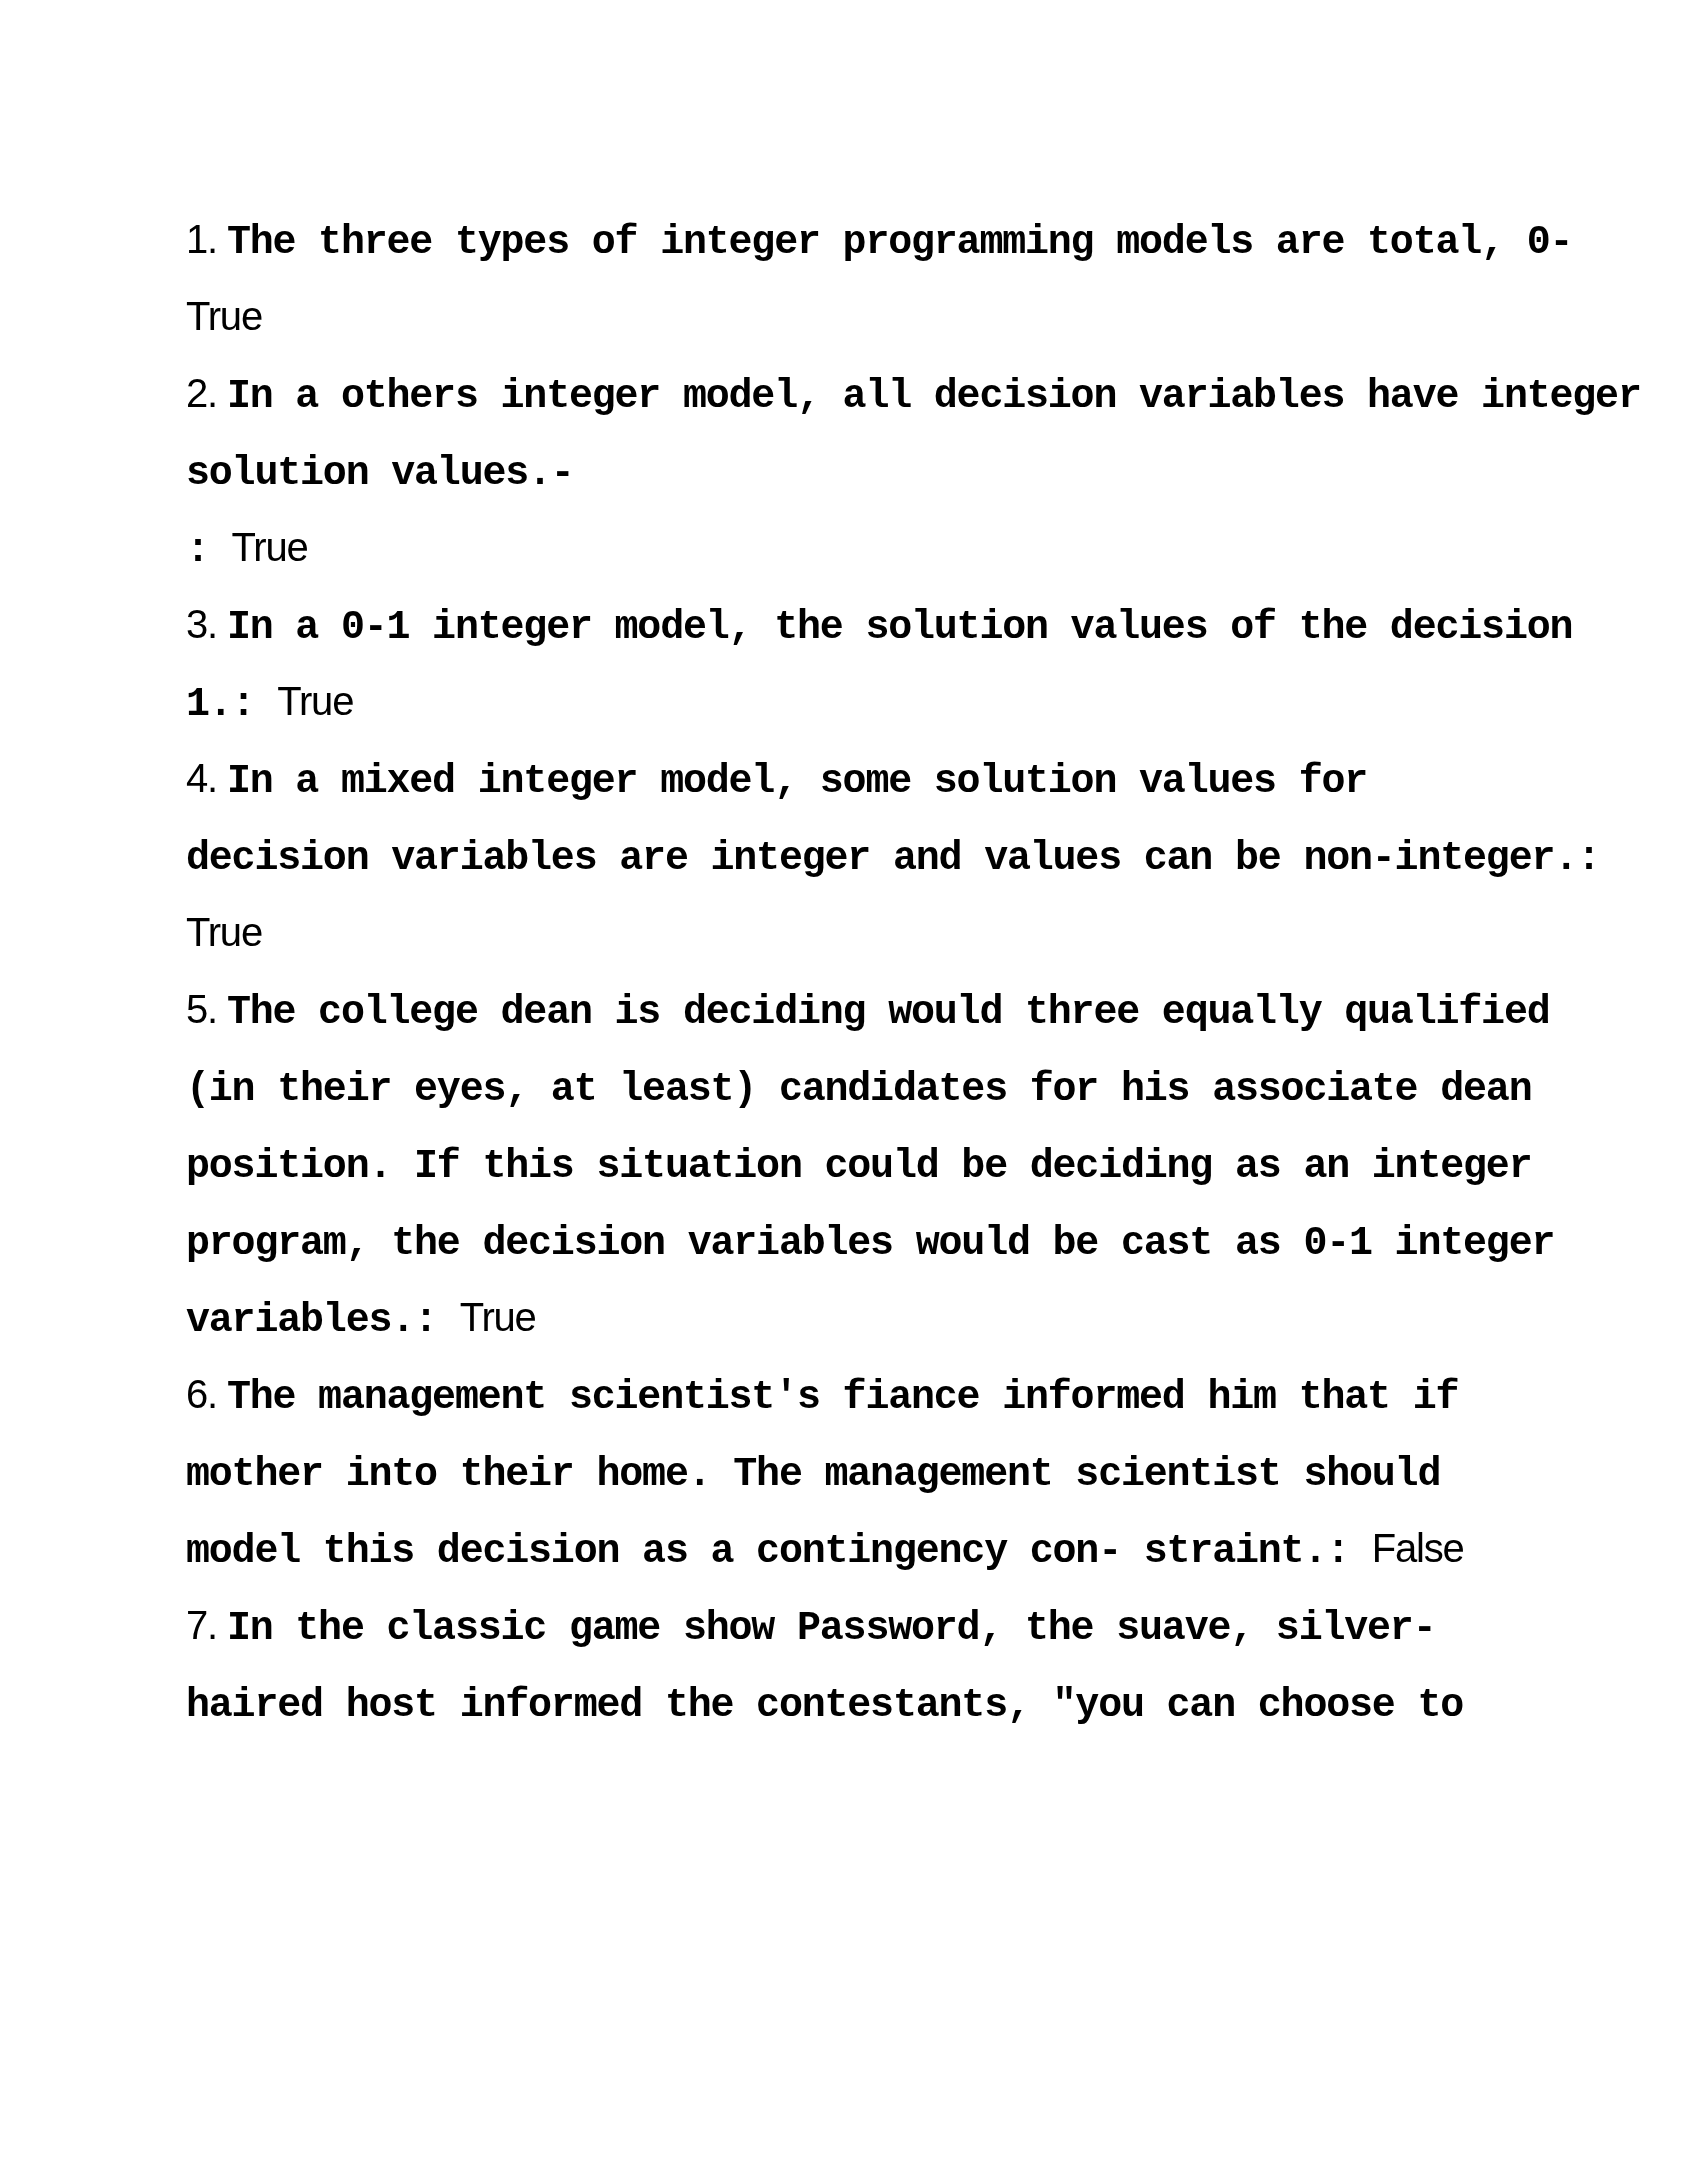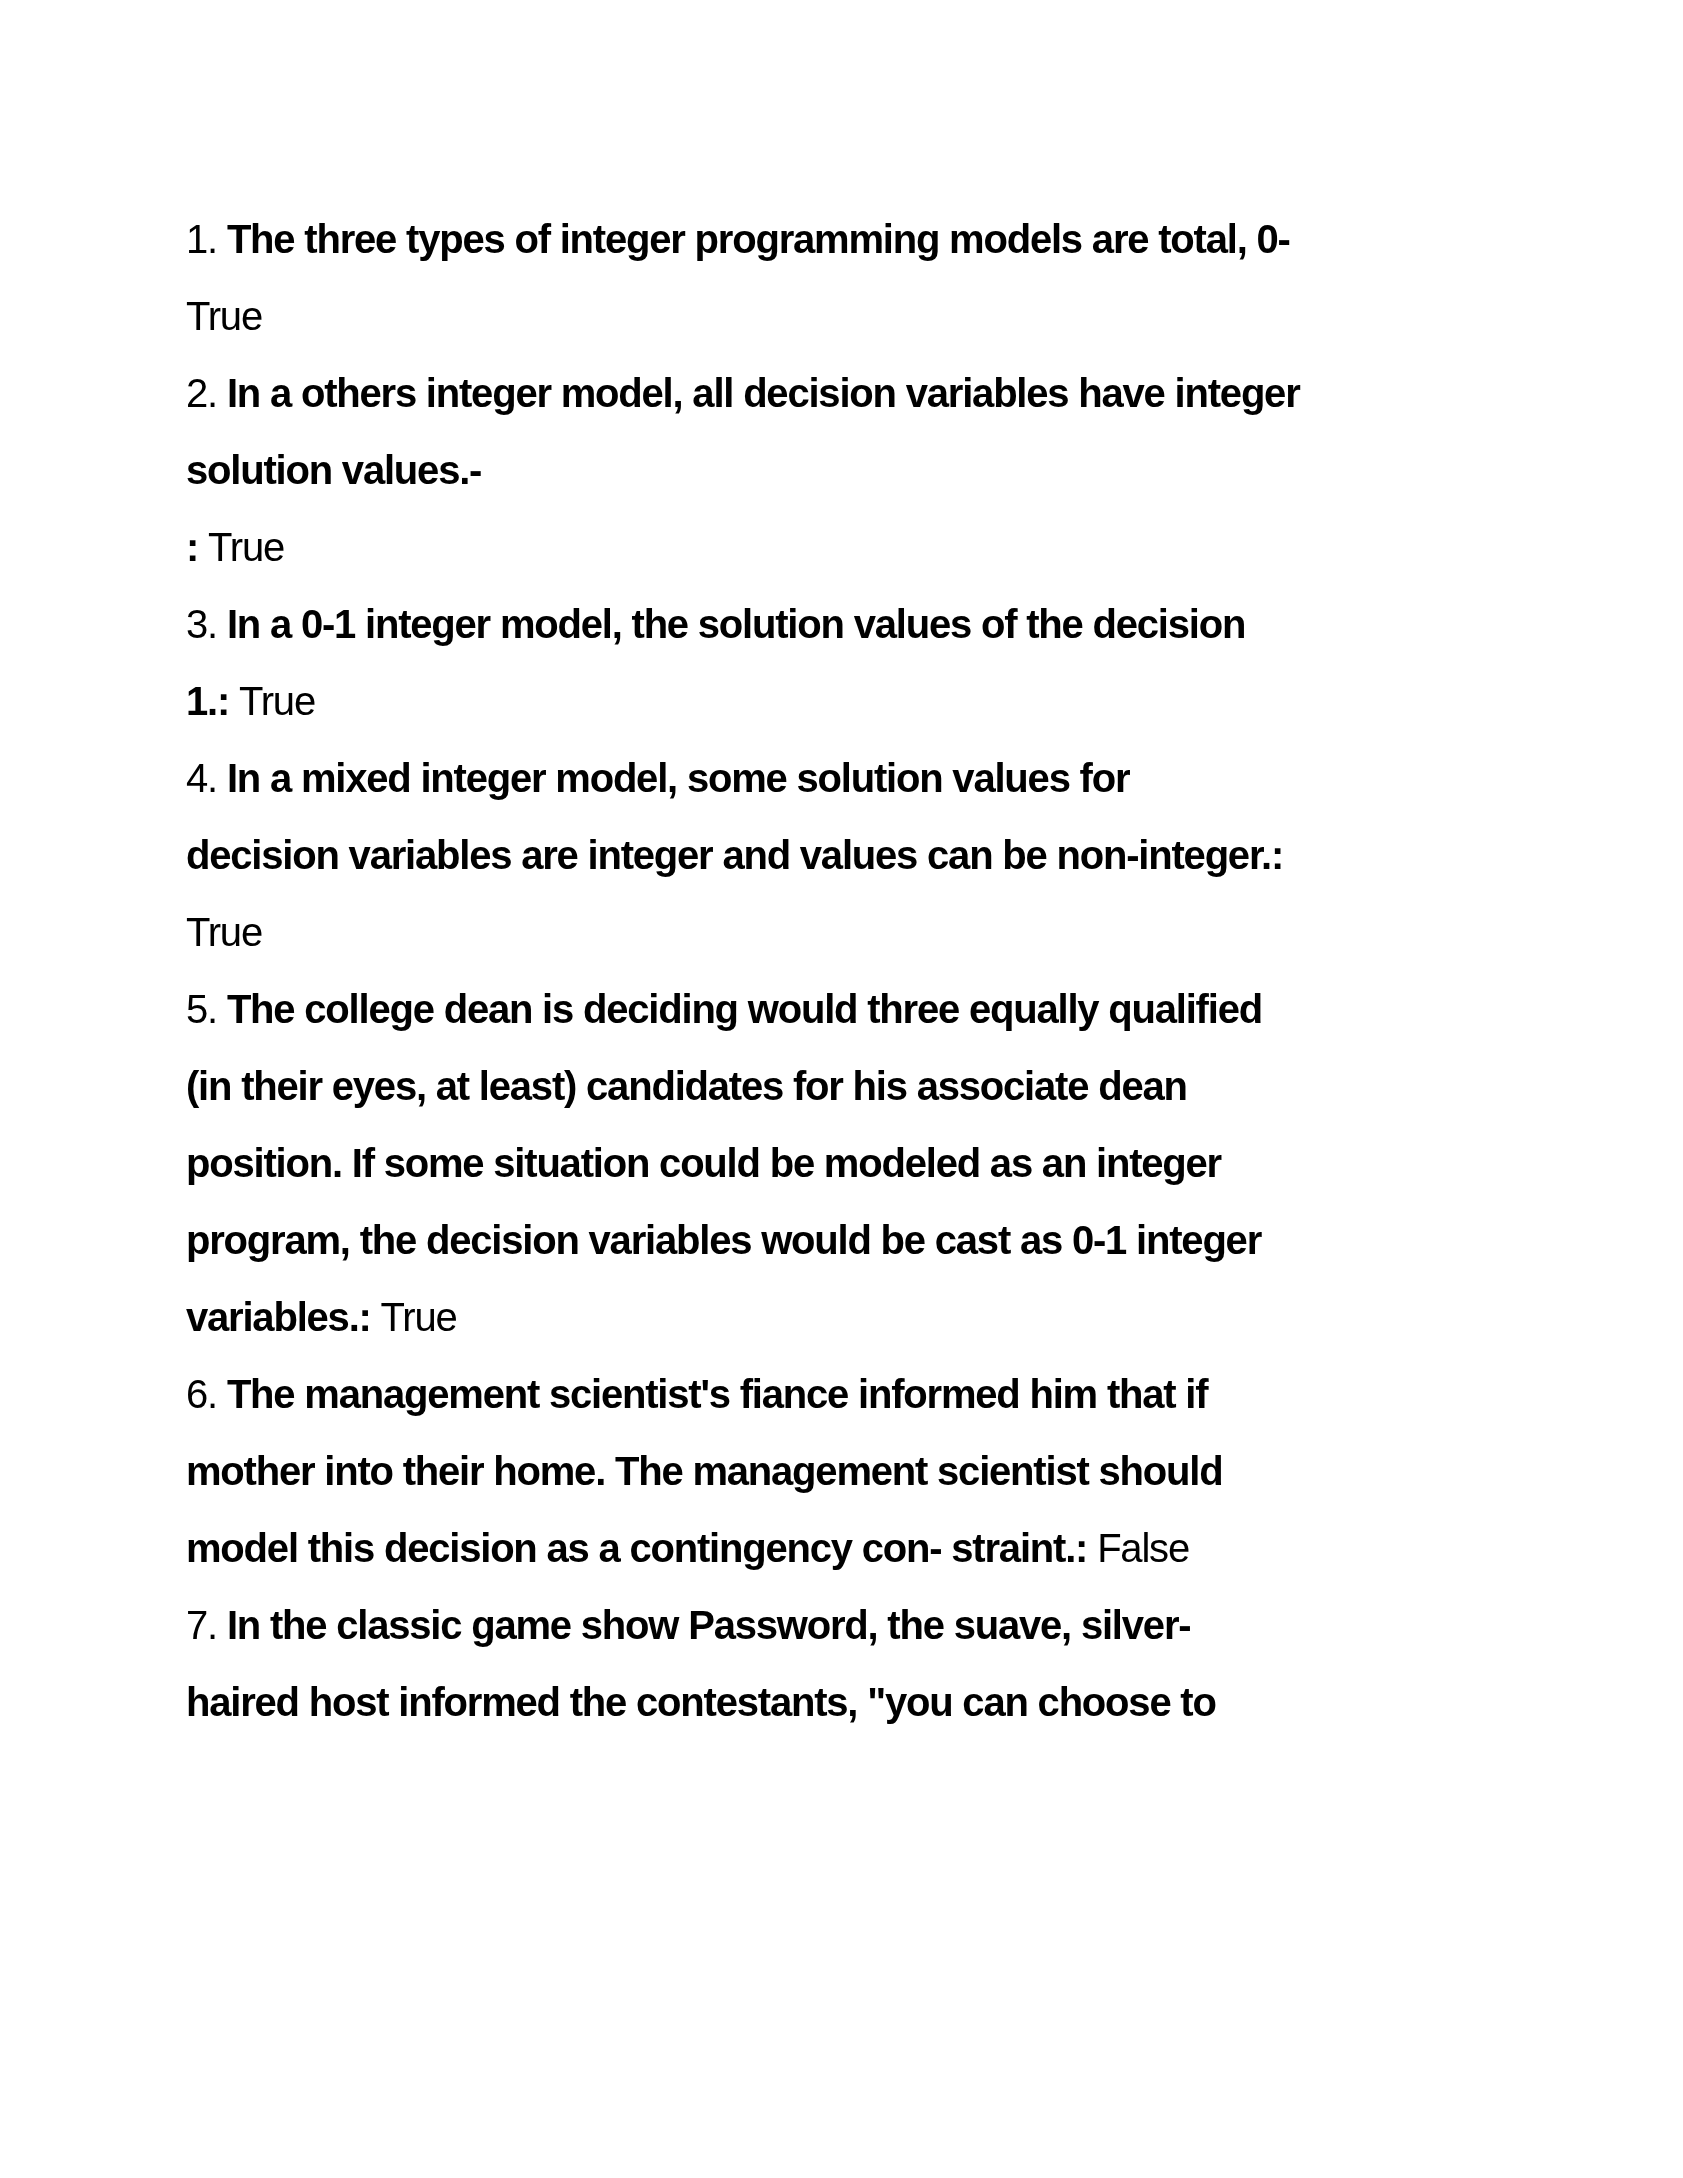--- a/index.html
+++ b/index.html
@@ -31,20 +31,21 @@
   .line {
     height: 77px;
     line-height: 77px;
     font-size: 40px;
     color: #000000;
     white-space: pre;
     letter-spacing: -1.2px;
   }
   .part-bold {
     font-weight: 700;
+    font-family: Liberation Mono, monospace;
   }
   .part-regular {
     font-weight: 400;
   }
 </style>
 </head>
 <body>
 
 <div class="page">
   <div class="doc" id="doc-root">
@@ -53,21 +54,21 @@
       <div class="line"><span class="part-regular">2. </span><span class="part-bold">In a others integer model, all decision variables have integer</span></div>
       <div class="line"><span class="part-bold">solution values.-</span></div>
       <div class="line"><span class="part-bold">: </span><span class="part-regular">True</span></div>
       <div class="line"><span class="part-regular">3. </span><span class="part-bold">In a 0-1 integer model, the solution values of the decision</span></div>
       <div class="line"><span class="part-bold">1.: </span><span class="part-regular">True</span></div>
       <div class="line"><span class="part-regular">4. </span><span class="part-bold">In a mixed integer model, some solution values for</span></div>
       <div class="line"><span class="part-bold">decision variables are integer and values can be non-integer.:</span></div>
       <div class="line"><span class="part-regular">True</span></div>
       <div class="line"><span class="part-regular">5. </span><span class="part-bold">The college dean is deciding would three equally qualified</span></div>
       <div class="line"><span class="part-bold">(in their eyes, at least) candidates for his associate dean</span></div>
-      <div class="line"><span class="part-bold">position. If some situation could be modeled as an integer</span></div>
+      <div class="line"><span class="part-bold">position. If this situation could be deciding as an integer</span></div>
       <div class="line"><span class="part-bold">program, the decision variables would be cast as 0-1 integer</span></div>
       <div class="line"><span class="part-bold">variables.: </span><span class="part-regular">True</span></div>
       <div class="line"><span class="part-regular">6. </span><span class="part-bold">The management scientist's fiance informed him that if</span></div>
       <div class="line"><span class="part-bold">mother into their home. The management scientist should</span></div>
       <div class="line"><span class="part-bold">model this decision as a contingency con- straint.: </span><span class="part-regular">False</span></div>
       <div class="line"><span class="part-regular">7. </span><span class="part-bold">In the classic game show Password, the suave, silver-</span></div>
       <div class="line"><span class="part-bold">haired host informed the contestants, "you can choose to</span></div>
     </div>
 </div>
 

